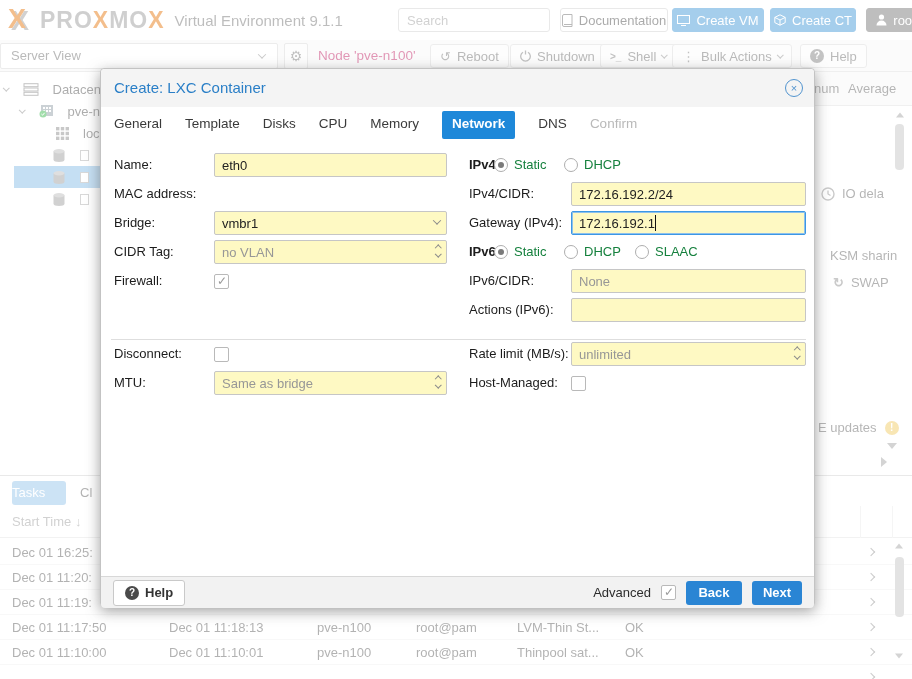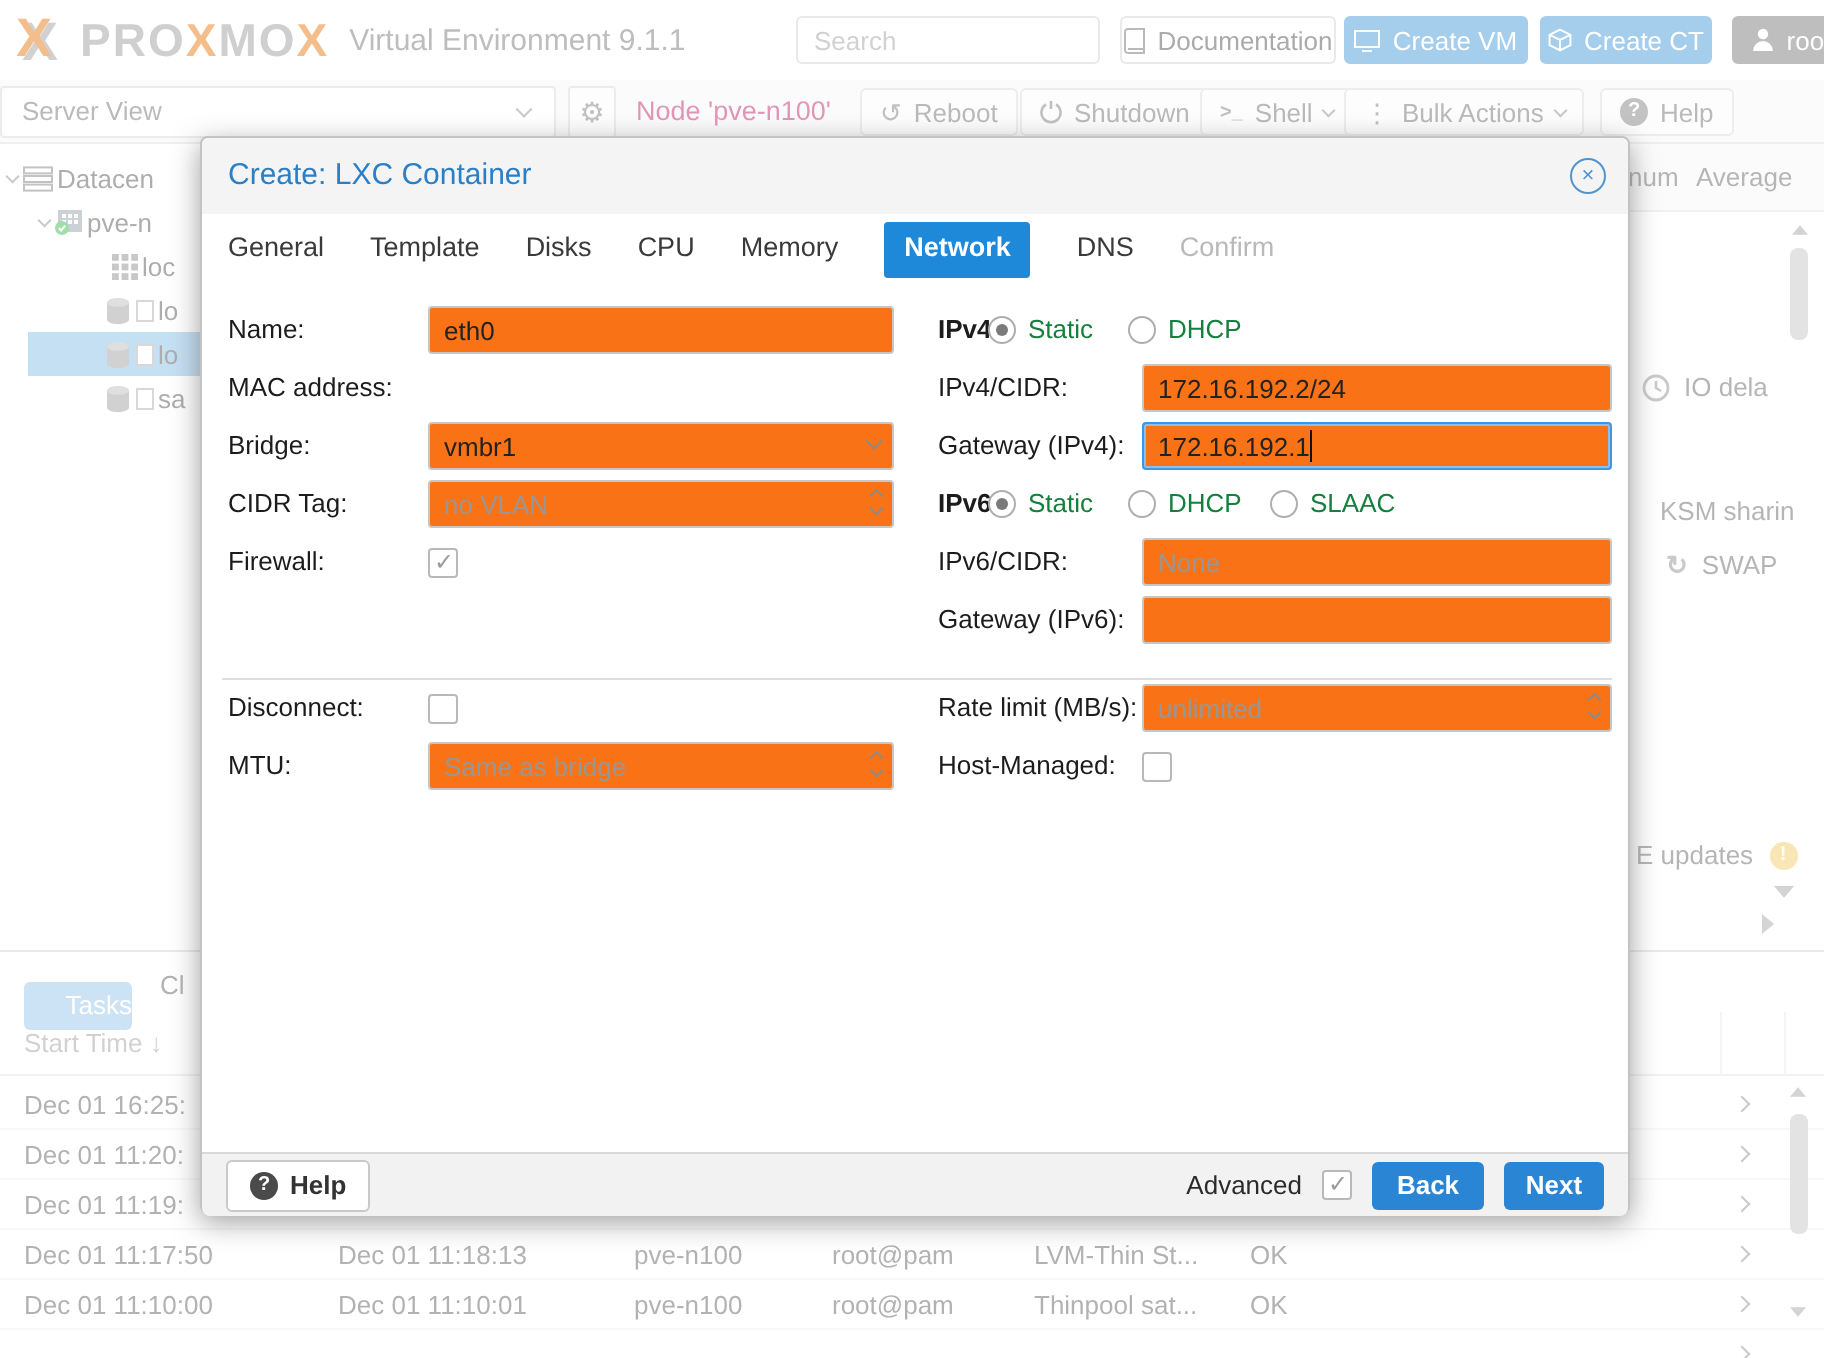--- a/index.html
+++ b/index.html
@@ -28,53 +28,53 @@
 .tbtn{position:absolute;top:4px;height:24px;border:1px solid #d8d8d8;border-radius:3px;background:#fafafa;color:#666;display:flex;align-items:center;gap:6px;padding:0 9px;font-size:13px}
 .ticon{color:#777;font-size:13px}
 
 .cv{display:inline-block;width:6px;height:6px;border-right:1.2px solid #8b8b8b;border-bottom:1.2px solid #8b8b8b}
 .cvd{transform:rotate(45deg) translate(-1px,-1px)}
 .cvu{transform:rotate(-135deg)}
 .cvr{transform:rotate(-45deg)}
 .cvsm{width:4.5px;height:4.5px}
 
 .tree{position:absolute;left:0;top:72px;width:181px;height:403px;background:#fff}
-.titem{position:absolute;height:22px;display:flex;align-items:center;gap:2px;color:#4a4a4a}
+.titem{position:absolute;height:22px;display:flex;align-items:center;gap:14px;color:#4a4a4a}
 .tsel{position:absolute;left:14px;top:94px;width:167px;height:22px;background:#7fb8e4}
 .sqr{display:inline-block;width:9px;height:11px;border:1px solid #a8a8a8;background:#fff}
 
 .rpanel{position:absolute;left:181px;top:72px;width:731px;height:403px;background:#fff}
 .rtabs{position:absolute;left:0;top:0;width:731px;height:34px;background:#f7f7f7;border-bottom:1px solid #ddd}
 .rtxt{color:#5c5c5c;font-size:13px}
 .warnc{display:inline-block;width:14px;height:14px;border-radius:50%;background:#f0c75a;color:#fff;font-weight:bold;font-size:10px;text-align:center;line-height:14px}
 .thumb{position:absolute;width:9px;border-radius:4px;background:#c2c2c2}
 .tri-d{width:0;height:0;border-left:5px solid transparent;border-right:5px solid transparent;border-top:6px solid #9f9f9f}
 .tri-u{width:0;height:0;border-left:5px solid transparent;border-right:5px solid transparent;border-bottom:6px solid #9f9f9f}
 .tri-r{width:0;height:0;border-top:5px solid transparent;border-bottom:5px solid transparent;border-left:6px solid #9f9f9f}
 
 .tasks{position:absolute;left:0;top:475px;width:912px;height:204px;background:#fff;border-top:1px solid #cfcfcf}
-.ttab{position:absolute;left:12px;top:15px;width:54px;height:24px;background:#8fc0e8;border-radius:3px;color:#fff;text-align:right;line-height:24px}
+.ttab{position:absolute;left:12px;top:5px;width:54px;height:24px;background:#8fc0e8;border-radius:3px;color:#fff;text-align:left;line-height:24px}
 .ttab2{position:absolute;left:80px;top:9px;color:#555}
 .thead{position:absolute;left:0;top:30px;width:912px;height:32px;border-bottom:1px solid #e3e3e3;color:#999}
 .tsep{position:absolute;top:30px;width:1px;height:32px;background:#e8e8e8}
 .trow{position:absolute;left:0;width:912px;height:25px;border-bottom:1px solid #efefef;color:#555}
 .tcell{position:absolute;top:5px;white-space:nowrap;overflow:hidden}
 
 .mask{position:absolute;inset:0;background:rgba(255,255,255,0.55);z-index:5}
 
 .dlg{position:absolute;left:100px;top:68px;width:715px;height:539px;background:#fff;border:1px solid #c3c3c3;border-radius:4px;box-shadow:0 4px 14px rgba(80,80,80,.55);z-index:10}
 .dtitlebar{position:absolute;left:0;top:0;width:100%;height:38px;background:#f4f4f4;border-radius:4px 4px 0 0}
 .dtitle{position:absolute;left:13px;top:0;line-height:38px;font-size:15px;color:#2a7fc7}
 .dclose{position:absolute;right:11px;top:10px;width:18px;height:18px;border:1px solid #5294cf;border-radius:50%;color:#5294cf;text-align:center;line-height:16px;font-size:11px}
 .dtabs{position:absolute;left:13px;top:42px;height:28px;display:flex;gap:23px}
 .dtab{font-size:13.5px;color:#3a3a3a;padding:5px 0}
 .dtab.active{background:#1e88d9;color:#fff;padding:5px 10px;border-radius:2px;font-weight:bold}
 .dtab.disabled{color:#b9b9b9}
 .flabel{position:absolute;height:24px;line-height:24px;color:#1c1c1c}
-.inp{position:absolute;height:24px;border:1px solid #c6c6c6;border-radius:2px;font:13px "Liberation Sans",sans-serif;color:#222;padding:0 7px;background:#f97316;width:100%}
+.inp{position:absolute;height:24px;border:1px solid #c6c6c6;border-radius:2px;font:13px "Liberation Sans",sans-serif;color:#222;padding:0 7px;background:#fef9c3;width:100%}
 .inp::placeholder{color:#979797;opacity:1}
 .fwrap{position:absolute;height:24px}
 .fwrap .inp{left:0;top:0}
 .foc{border:1px solid #3c97e4;box-shadow:inset 0 0 0 1px #8cc0ec}
 .caret{position:absolute;left:84px;top:4px;width:1px;height:16px;background:#111;z-index:2}
 .trig{position:absolute;right:7px;z-index:2}
 .radio{position:absolute;width:14px;height:14px;border:1px solid #aeaeae;border-radius:50%;background:#fff}
 .radio.sel::after{content:"";position:absolute;left:3px;top:3px;width:6px;height:6px;border-radius:50%;background:#7a7a7a}
 .rlabel{position:absolute;height:24px;line-height:24px;color:#15803d}
 .cbx{position:absolute;width:15px;height:15px;border:1px solid #b9b9b9;border-radius:2px;background:#fff}
@@ -386,21 +386,21 @@
     <span class="rlabel" style="left:413px;top:171px">Static</span>
     <span class="radio" style="left:463px;top:176px"></span>
     <span class="rlabel" style="left:483px;top:171px">DHCP</span>
     <span class="radio" style="left:534px;top:176px"></span>
     <span class="rlabel" style="left:554px;top:171px">SLAAC</span>
 
     <div class="flabel" style="left:368px;top:200px">IPv6/CIDR:</div>
     <div class="fwrap" style="left:470px;top:200px;width:235px">
       <input class="inp" placeholder="None" style="">
     </div>
-    <div class="flabel" style="left:368px;top:229px">Gateway (IPv6):</div>
+    <div class="flabel" style="left:368px;top:229px">Actions (IPv6):</div>
     <div class="fwrap" style="left:470px;top:229px;width:235px">
       <input class="inp" style="">
     </div>
 
     <div class="dsep"></div>
     <div class="flabel" style="left:13px;top:273px">Disconnect:</div>
     <div class="cbx" style="left:113px;top:278px"></div>
     <div class="flabel" style="left:13px;top:302px">MTU:</div>
     <div class="fwrap" style="left:113px;top:302px;width:233px">
       <input class="inp" placeholder="Same as bridge" style="">

